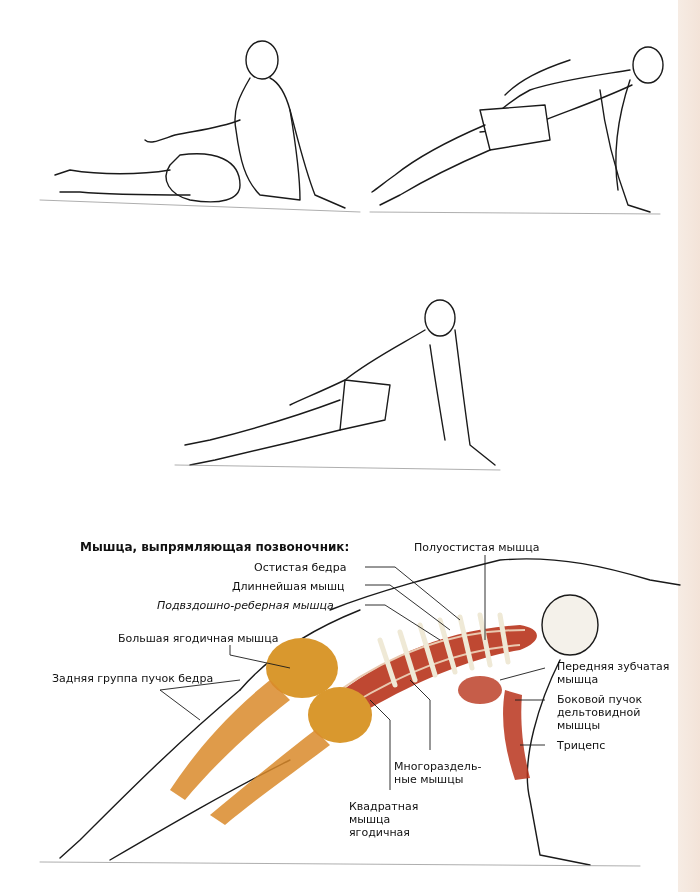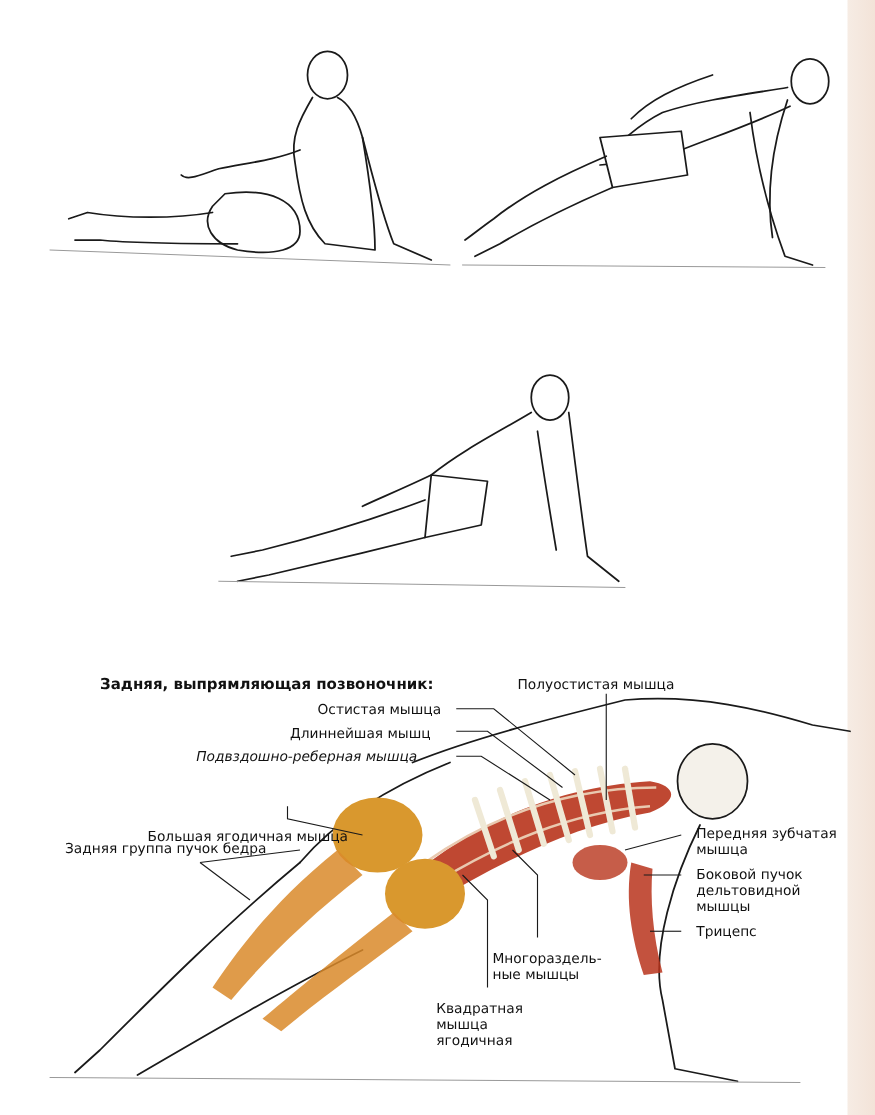--- a/index.html
+++ b/index.html
@@ -93,24 +93,24 @@
     <path d="M230 645 L230 655 L290 668"></path>
     <path d="M160 690 L240 680 M160 690 L200 720"></path>
     <path d="M545 668 L500 680"></path>
     <path d="M545 700 L515 700"></path>
     <path d="M545 745 L520 745"></path>
     <path d="M430 750 L430 700 L410 680"></path>
     <path d="M390 790 L390 720 L370 700"></path>
   </g>
 </svg>
 
-<div class="lbl bold" style="left:80px; top:541px;">Задняя, выпрямляющая позвоночник:</div>
-<div class="lbl" style="left:254px; top:561px;">Остистая мышца</div>
+<div class="lbl bold" style="left:80px; top:541px;">Мышца, выпрямляющая позвоночник:</div>
+<div class="lbl" style="left:254px; top:561px;">Остистая бедра</div>
 <div class="lbl" style="left:232px; top:580px;">Длиннейшая мышц</div>
 <div class="lbl" style="left:157px; top:599px;font-style:italic;">Подвздошно-реберная мышца</div>
 <div class="lbl" style="left:414px; top:541px;">Полуостистая мышца</div>
-<div class="lbl" style="left:118px; top:632px;margin-top:31px;">Большая ягодичная мышца</div>
+<div class="lbl" style="left:118px; top:632px;">Большая ягодичная мышца</div>
 <div class="lbl" style="left:52px; top:672px;">Задняя группа пучок бедра</div>
 <div class="lbl wrap" style="left:557px; top:660px; width:130px;">Передняя зубчатая мышца</div>
 <div class="lbl wrap" style="left:557px; top:693px; width:100px;">Боковой пучок дельтовидной мышцы</div>
 <div class="lbl" style="left:557px; top:739px;text-align:center;">Трицепс</div>
 <div class="lbl wrap" style="left:394px; top:760px; width:100px;">Многораздель-ные мышцы</div>
 <div class="lbl wrap" style="left:349px; top:800px; width:80px;">Квадратная мышца ягодичная</div>
 
 </body></html>

